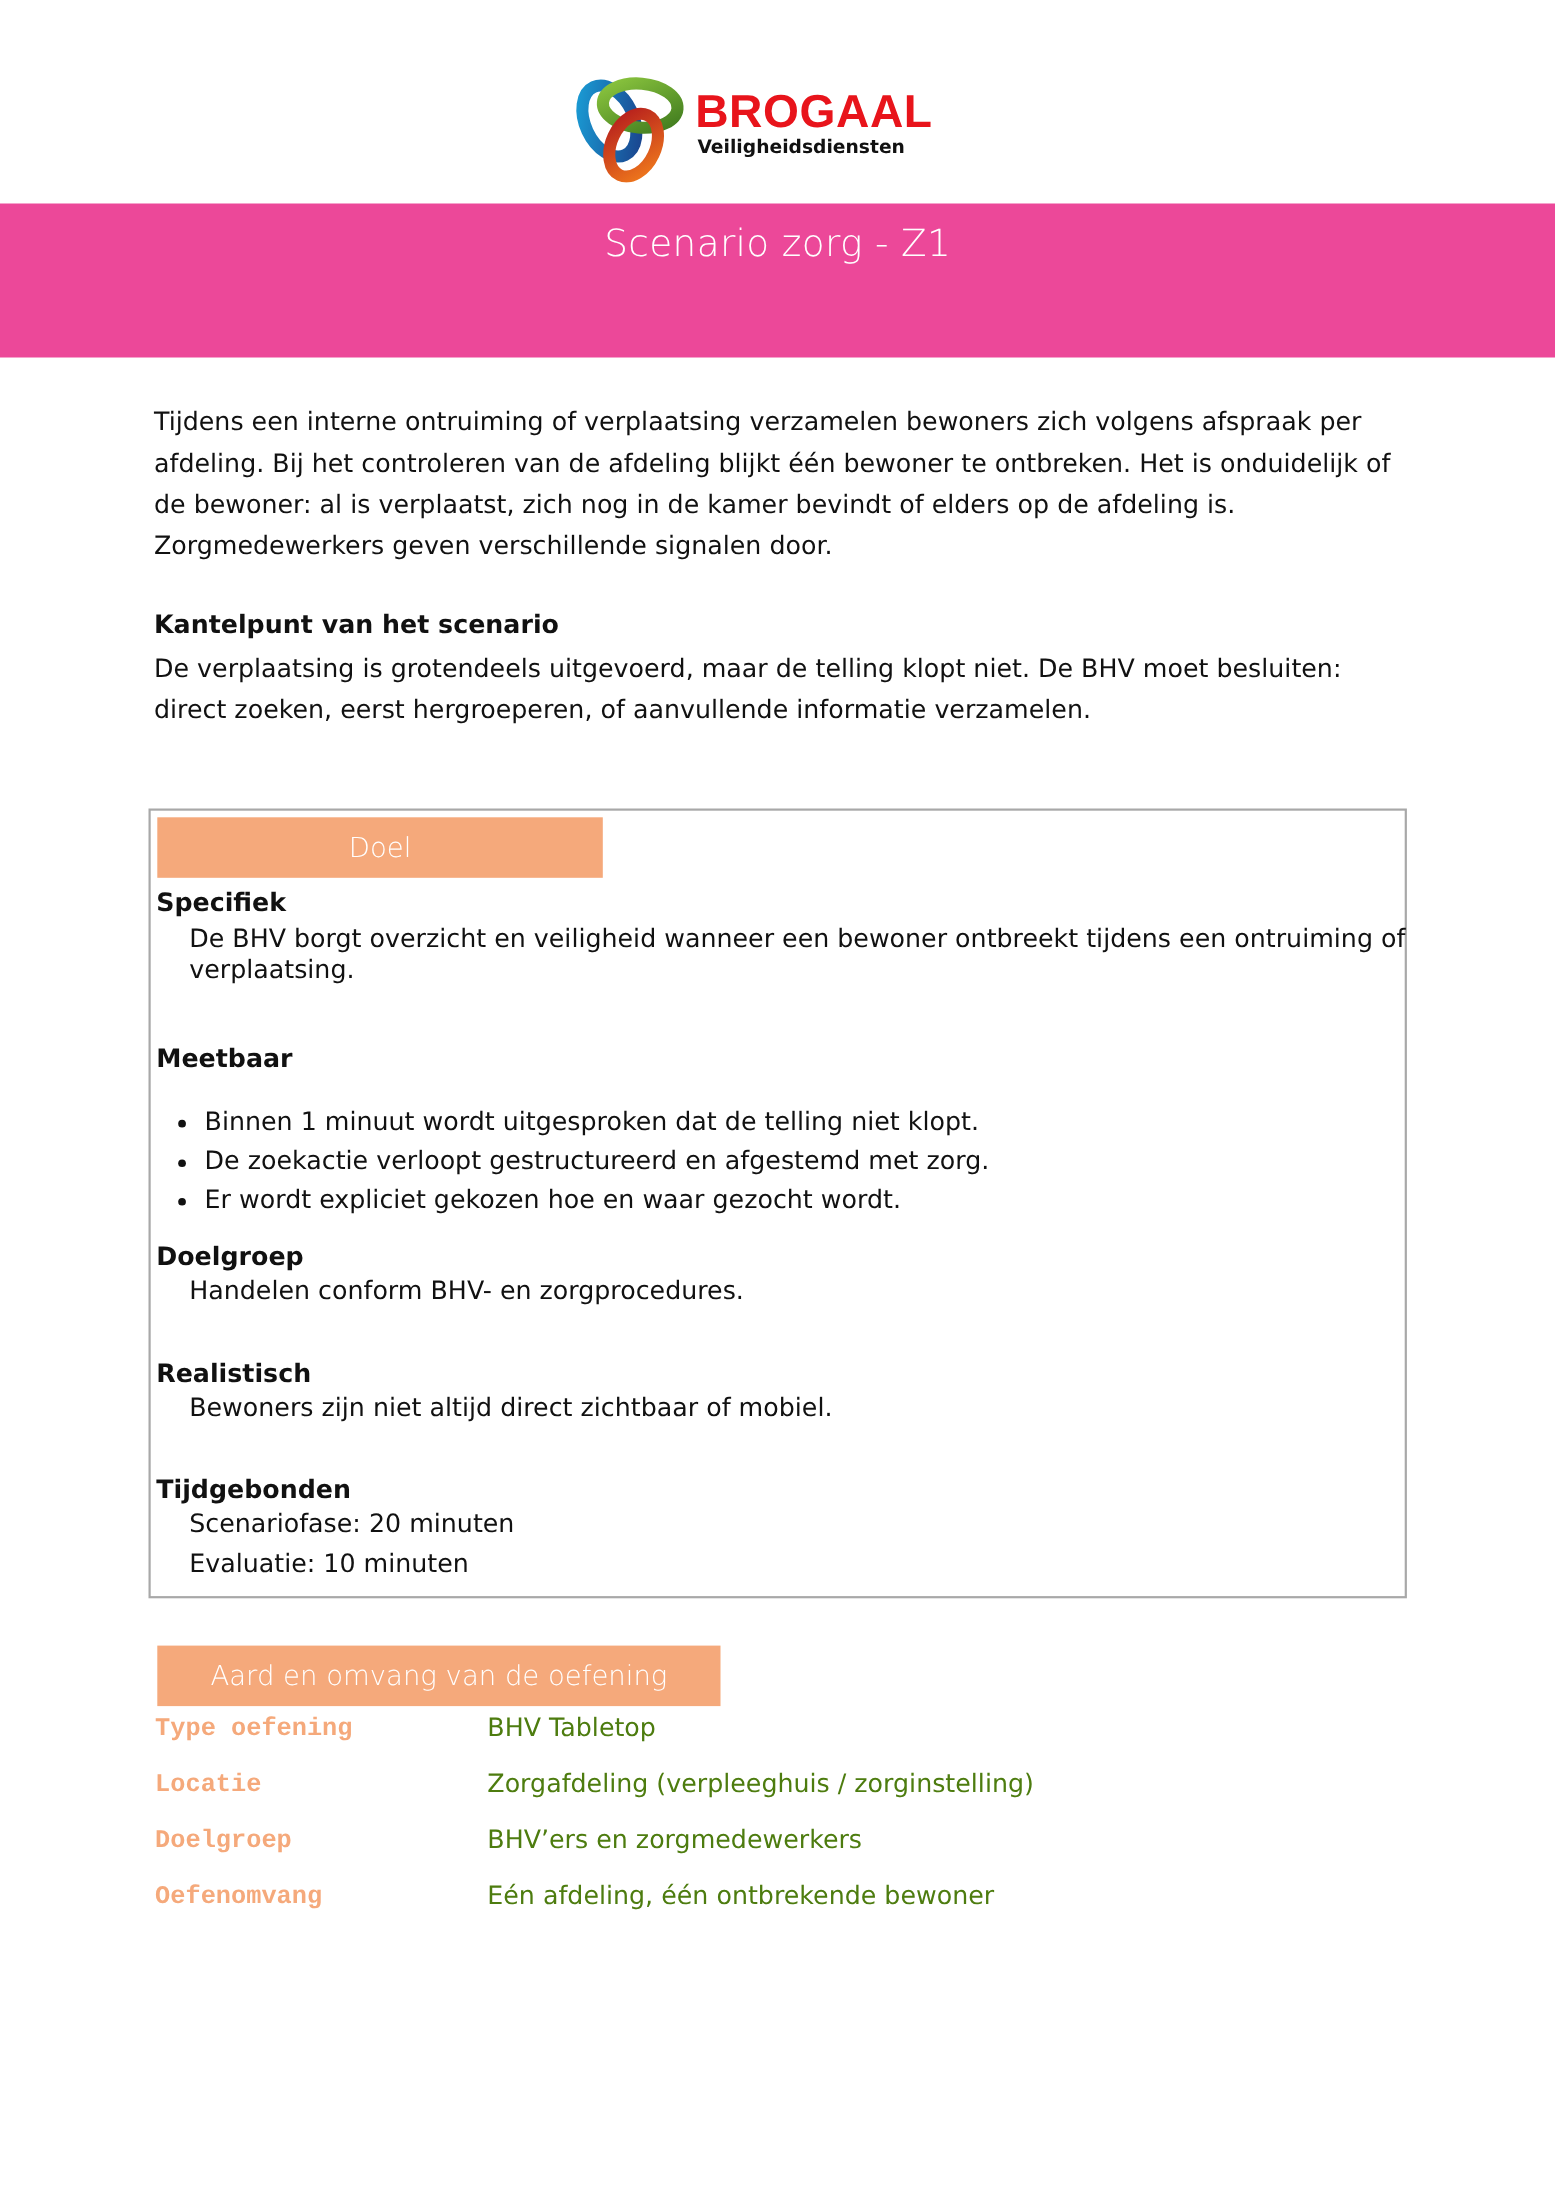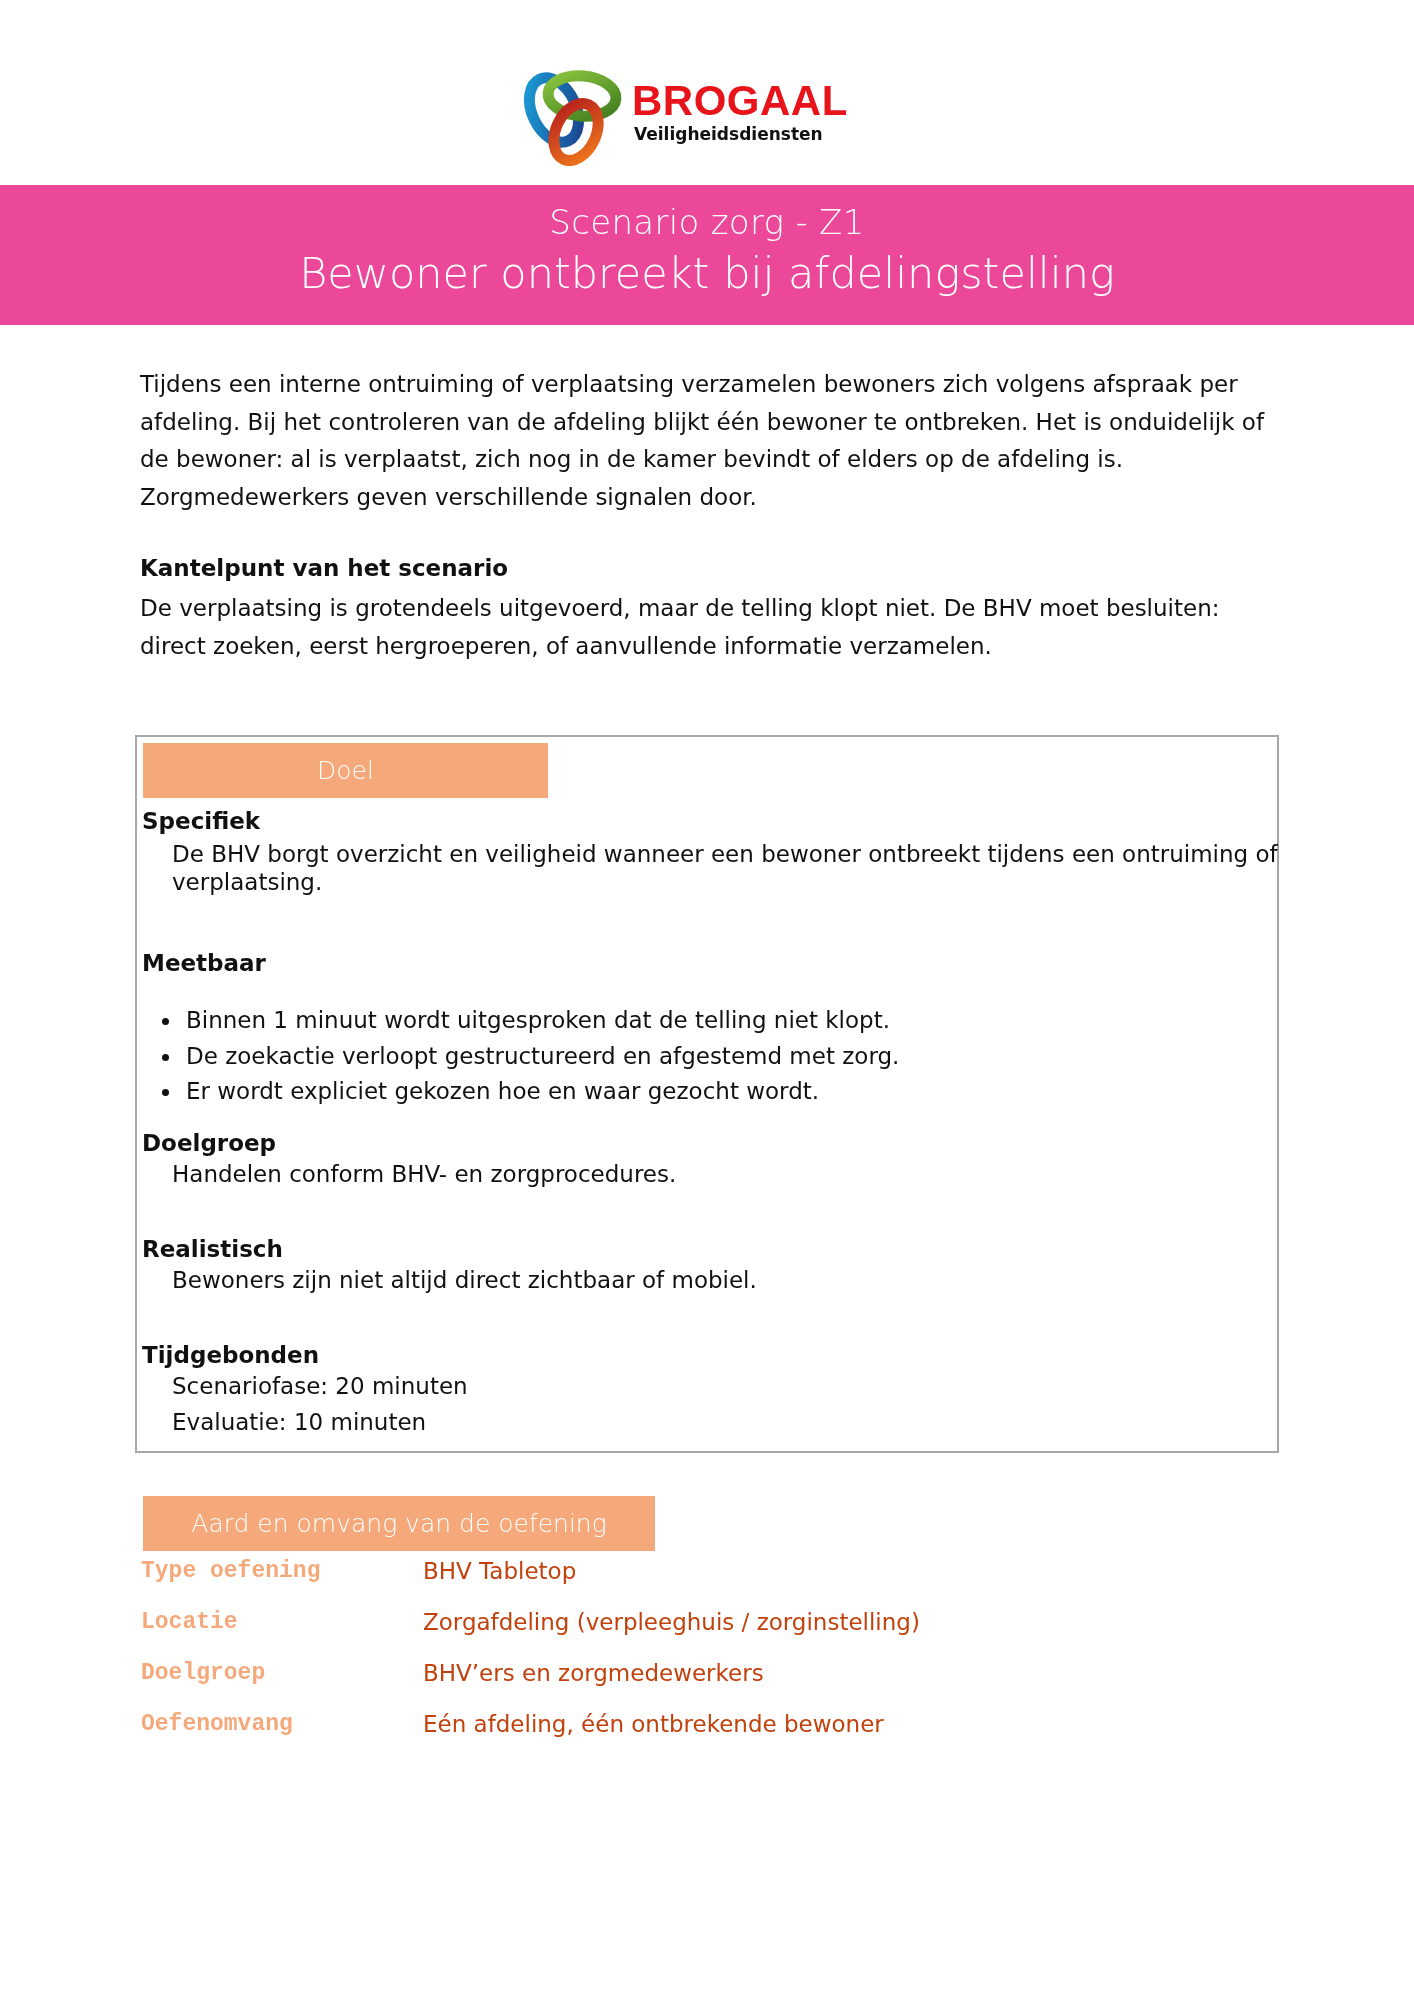--- a/index.html
+++ b/index.html
@@ -28,21 +28,21 @@
   .doel-bar { left:143px; top:743px; width:405px; height:55px; line-height:55px; }
   .sec-h { font-family:"DejaVu Sans",sans-serif; font-weight:bold; font-size:23px; line-height:30px; }
   .sec-p { font-family:"DejaVu Sans",sans-serif; font-size:23px; line-height:28px;margin-left:30px; }
   .bullets { margin:0; padding:0; list-style:none; }
   .bullets li { position:relative; padding-left:44px; font-family:"DejaVu Sans",sans-serif; font-size:23px; line-height:35.5px; }
   .bullets li .dot { position:absolute; left:20px; top:15px; width:7px; height:7px; border-radius:50%; background:#111; }
 
   
   .aard-bar { left:143px; top:1496px; width:512px; height:55px; line-height:55px; }
   .row-label { font-family:Liberation Mono, monospace; font-weight:bold; font-size:23px; color:#F5A97B; left:141px; }
-  .row-value { font-family:"DejaVu Sans",sans-serif; font-size:23px; color:#c2410c; left:423px; }
+  .row-value { font-family:"DejaVu Sans",sans-serif; font-size:23px; color:#4d7c0f; left:443px; }
 </style>
 </head>
 <body>
 
 <div class="abs logo">
   <svg width="104" height="104" viewBox="0 0 104 104">
     <defs>
       <linearGradient id="gb" x1="0" y1="0" x2="1" y2="1">
           <stop offset="0" stop-color="#1aa0d8"></stop>
           <stop offset="1" stop-color="#1a3f8a"></stop>
@@ -59,21 +59,20 @@
     <ellipse cx="34" cy="48" rx="22" ry="34" transform="rotate(-25 34 48)" fill="none" stroke="url(#gb)" stroke-width="11"></ellipse>
     <ellipse cx="62" cy="34" rx="34" ry="20" transform="rotate(5 62 34)" fill="none" stroke="url(#gg)" stroke-width="11"></ellipse>
     <ellipse cx="56" cy="70" rx="20" ry="30" transform="rotate(25 56 70)" fill="none" stroke="url(#gr)" stroke-width="11"></ellipse>
   </svg>
   <div class="brand">BROGAAL</div>
   <div class="brand-sub">Veiligheidsdiensten</div>
 </div>
 
 <div class="abs banner">
   <div class="t1">Scenario zorg - Z1</div>
-  <div class="t2">Bewoner ontbreekt bij afdelingstelling</div>
 </div>
 
 <div class="abs body-text intro">Tijdens een interne ontruiming of verplaatsing verzamelen bewoners zich volgens afspraak per afdeling. Bij het controleren van de afdeling blijkt één bewoner te ontbreken. Het is onduidelijk of de bewoner: al is verplaatst, zich nog in de kamer bevindt of elders op de afdeling is. Zorgmedewerkers geven verschillende signalen door.</div>
 
 <div class="abs kant-h">Kantelpunt van het scenario</div>
 <div class="abs body-text kant-p">De verplaatsing is grotendeels uitgevoerd, maar de telling klopt niet. De BHV moet besluiten: direct zoeken, eerst hergroeperen, of aanvullende informatie verzamelen.</div>
 
 <div class="abs box"></div>
 <div class="abs label-bar doel-bar">Doel</div>
 

